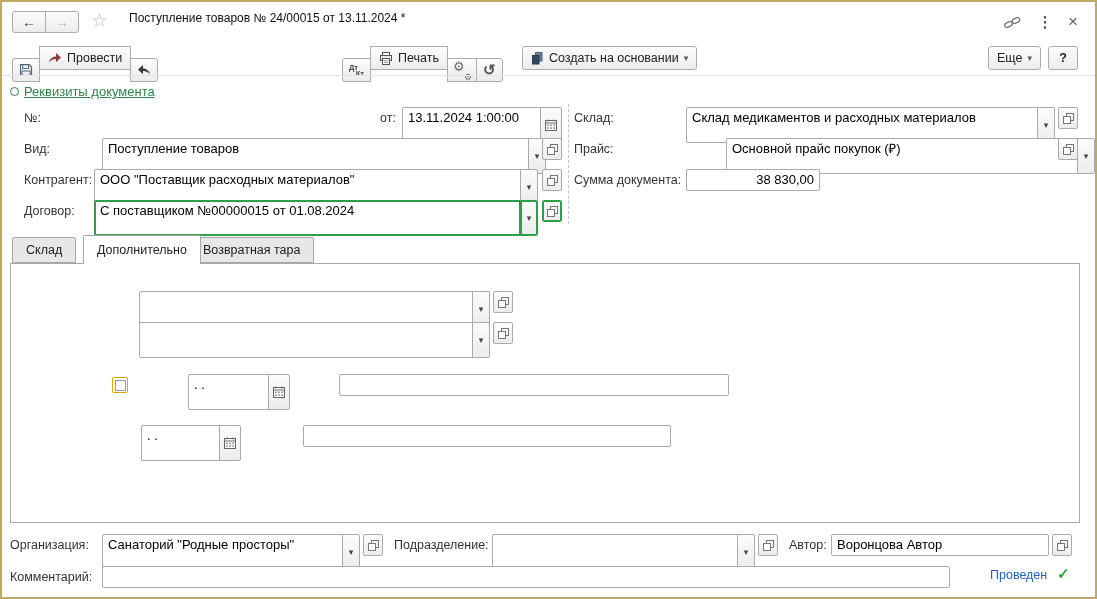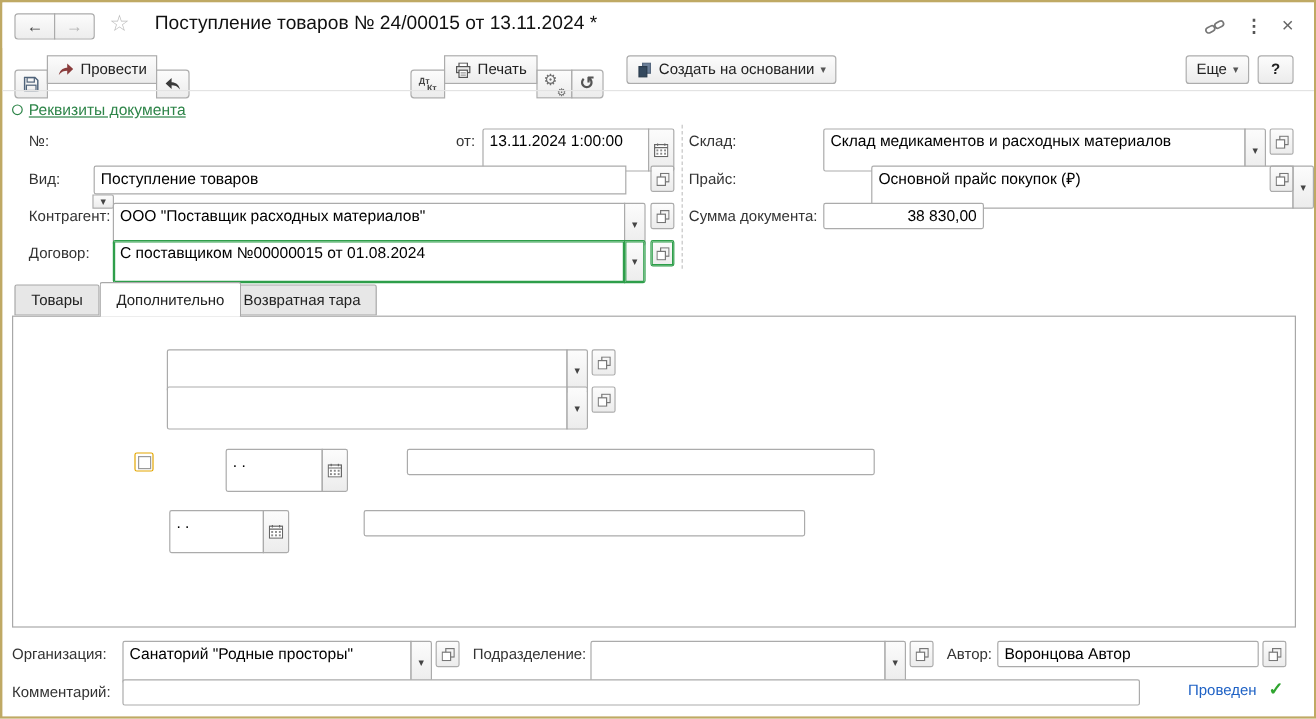--- a/index.html
+++ b/index.html
@@ -9,21 +9,21 @@
 
   
   .titlebar{position:absolute;left:0;top:0;width:100%;height:38px;background:#fff;}
   .navgrp{position:absolute;left:10px;top:9px;display:flex;}
   .navbtn{width:34px;height:22px;box-sizing:border-box;border:1px solid #ABABAB;
           background:linear-gradient(#FCFCFC,#EDEDED);display:flex;align-items:center;
           justify-content:center;font-size:14px;color:#444;}
   .navbtn:first-child{border-radius:3px 0 0 3px;}
   .navbtn:last-child{border-radius:0 3px 3px 0;margin-left:-1px;color:#B5B5B5;}
   .star{position:absolute;left:89px;top:8px;font-size:19px;color:#BDBDBD;line-height:22px;}
-  .wtitle{position:absolute;left:127px;top:9px;font-size:16px;color:#111;white-space:nowrap;}
+  .wtitle{position:absolute;left:127px;top:9px;font-size:12px;color:#111;white-space:nowrap;}
   .tb-ico{position:absolute;top:9px;width:24px;height:22px;display:flex;align-items:center;
           justify-content:center;color:#666;cursor:default;}
 
   
   .btn-group{position:absolute;display:flex;}
   .tbtn{height:24px;box-sizing:border-box;border:1px solid #ACACAC;
         background:linear-gradient(#FCFCFC,#ECECEC);display:flex;align-items:center;
         gap:5px;padding:0 8px;font-size:12.5px;color:#222;white-space:nowrap;}
   .btn-group .tbtn+.tbtn{margin-left:-1px;}
   .btn-group .tbtn:first-child{border-radius:3px 0 0 3px;}
@@ -228,21 +228,21 @@
       </div>
   </div>
   <div class="openbtn" style="left:1056px;top:105px;">
     <svg width="11" height="11" viewBox="0 0 11 11">
       <rect x="3.5" y="0.5" width="7" height="7" fill="none" stroke="#777"></rect>
       <rect x="0.5" y="3.5" width="7" height="7" fill="#fff" stroke="#777"></rect>
     </svg>
   </div>
 
   <div class="lbl" style="left:22px;top:136px;">Вид:</div>
-  <div class="combo" style="left:76px;top:136px;width:444px;flex-direction:column;">
+  <div class="combo" style="left:100px;top:136px;width:444px;">
     <div class="val">Поступление товаров</div>
     <div class="seg">
         <span>▾</span>
       </div>
   </div>
   <div class="openbtn" style="left:540px;top:136px;">
     <svg width="11" height="11" viewBox="0 0 11 11">
       <rect x="3.5" y="0.5" width="7" height="7" fill="none" stroke="#777"></rect>
       <rect x="0.5" y="3.5" width="7" height="7" fill="#fff" stroke="#777"></rect>
     </svg>
@@ -287,21 +287,21 @@
       </div>
   </div>
   <div class="openbtn focused" style="left:540px;top:198px;">
     <svg width="11" height="11" viewBox="0 0 11 11">
       <rect x="3.5" y="0.5" width="7" height="7" fill="none" stroke="#777"></rect>
       <rect x="0.5" y="3.5" width="7" height="7" fill="#fff" stroke="#777"></rect>
     </svg>
   </div>
 
   <div class="tab" style="left:10px;">
-      <span>Товары</span>
+      <span>Склад</span>
     </div>
   <div class="tab active" style="left:81px;">
       <span>Дополнительно</span>
     </div>
   <div class="tab" style="left:187px;">
       <span>Возвратная тара</span>
     </div>
 
   <div class="panel"></div>
 

